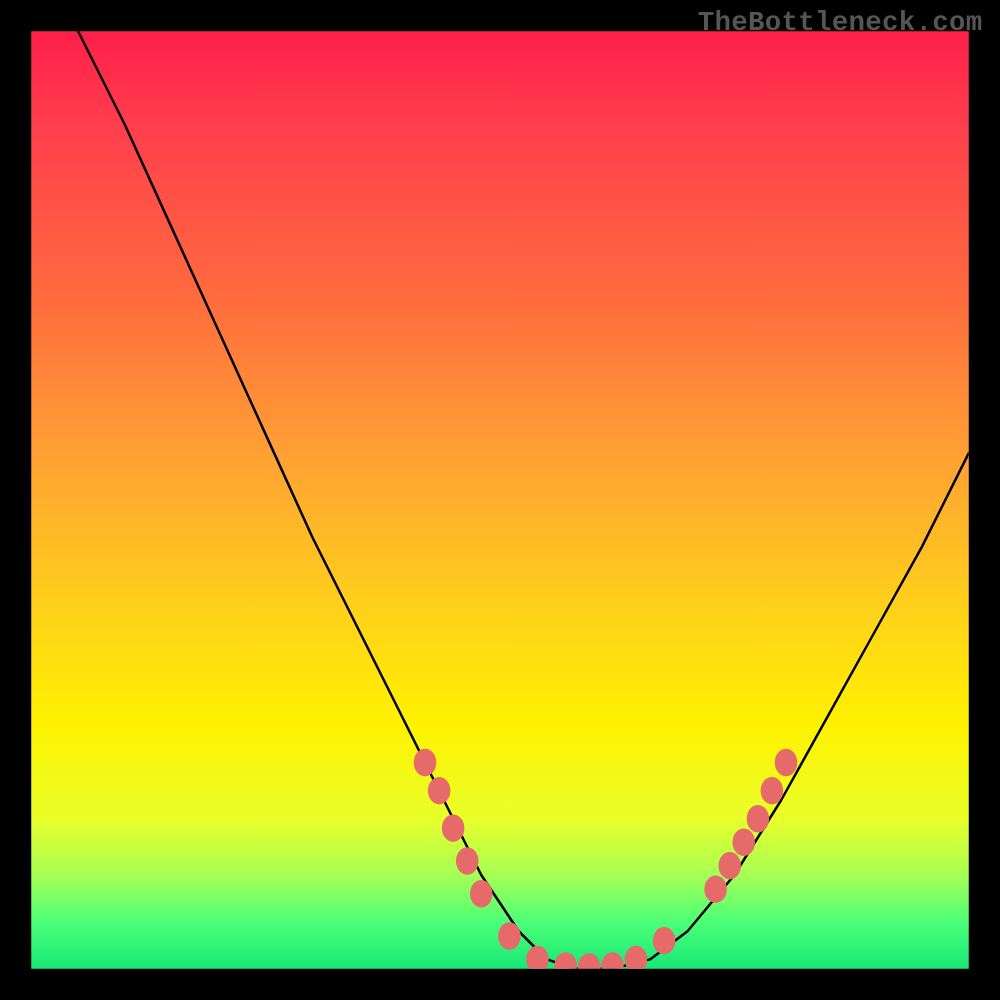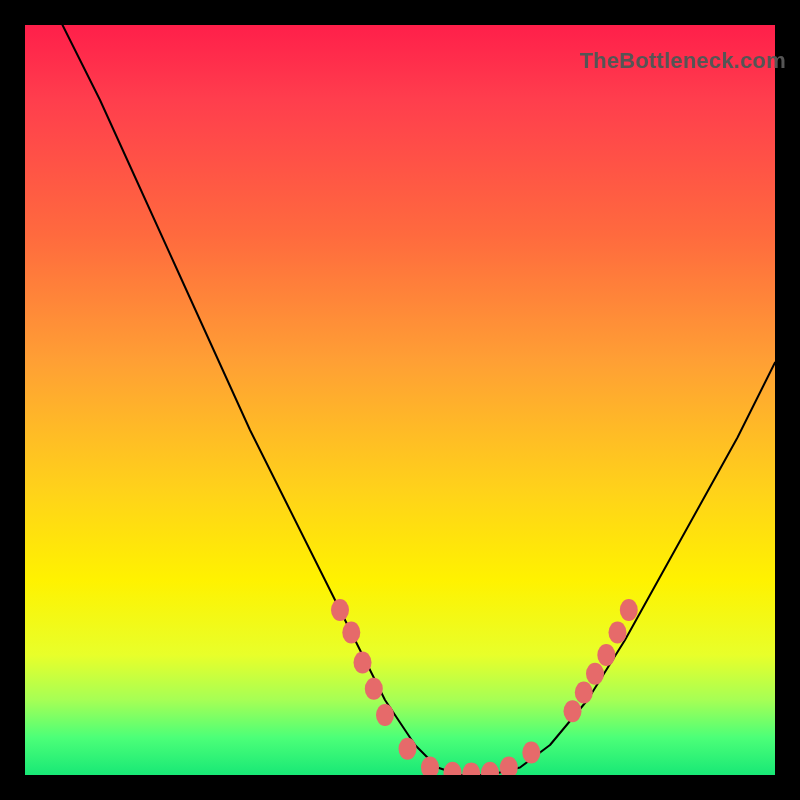--- a/index.html
+++ b/index.html
@@ -13,27 +13,26 @@
   .outer {
     position: relative;
     width: 800px;
     height: 800px;
     background: #000;
   }
   .watermark {
     position: absolute;
     top: 6px;
     right: 14px;
-    font-family: Liberation Sans, sans-serif;
+    font-family: Liberation Mono, monospace;
     font-size: 22px;
     font-weight: 600;
     color: #555;
     letter-spacing: 0.2px;
     z-index: 20;
-    margin-top: 42px;
   }
   .plot {
     position: absolute;
     left: 25px;
     top: 25px;
     width: 750px;
     height: 750px;
   }
   .gradient {
     position: absolute;

